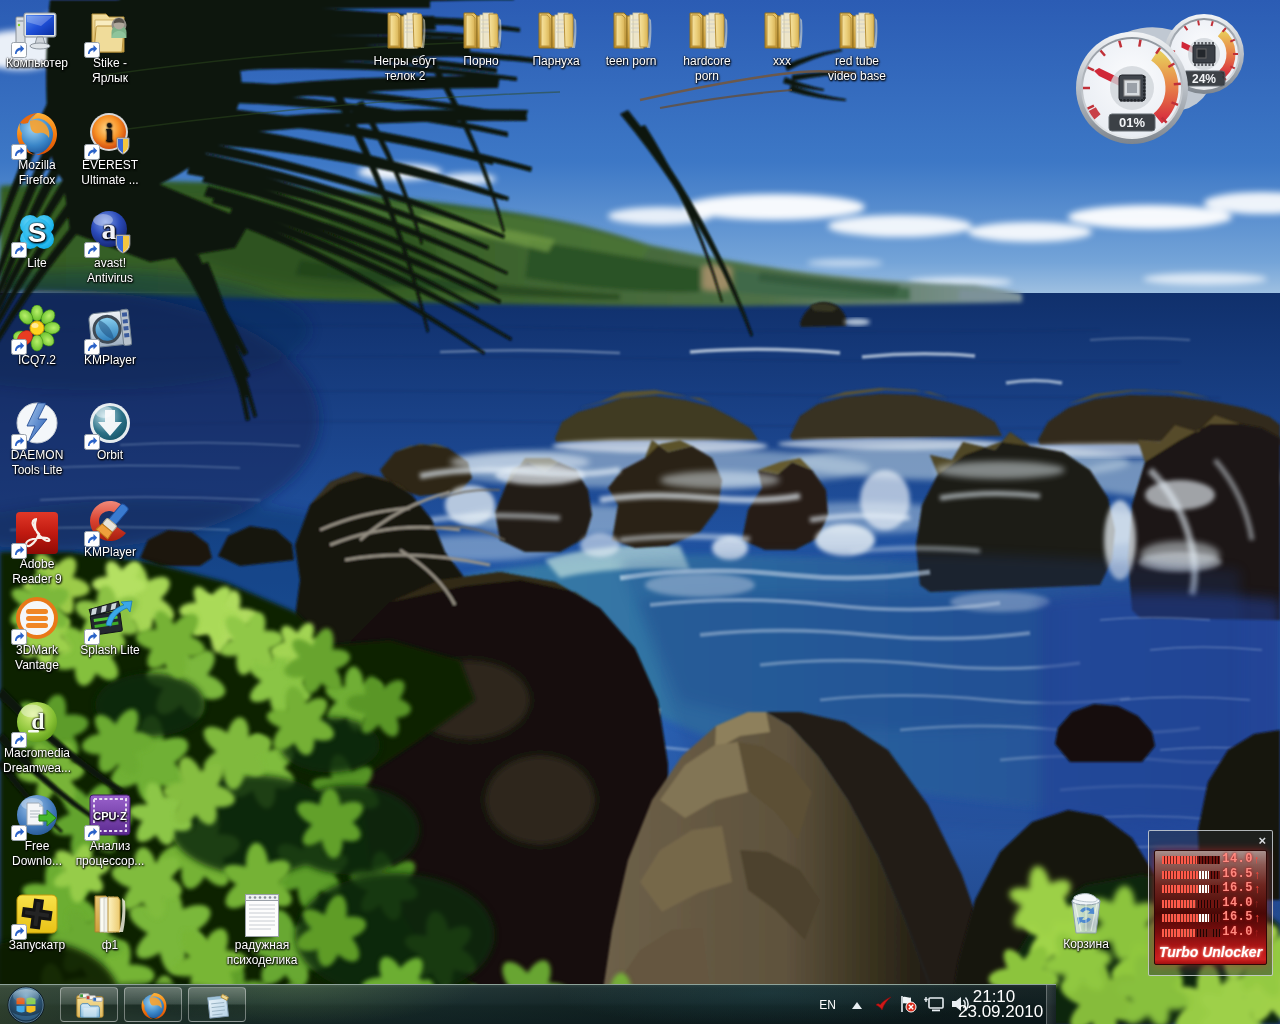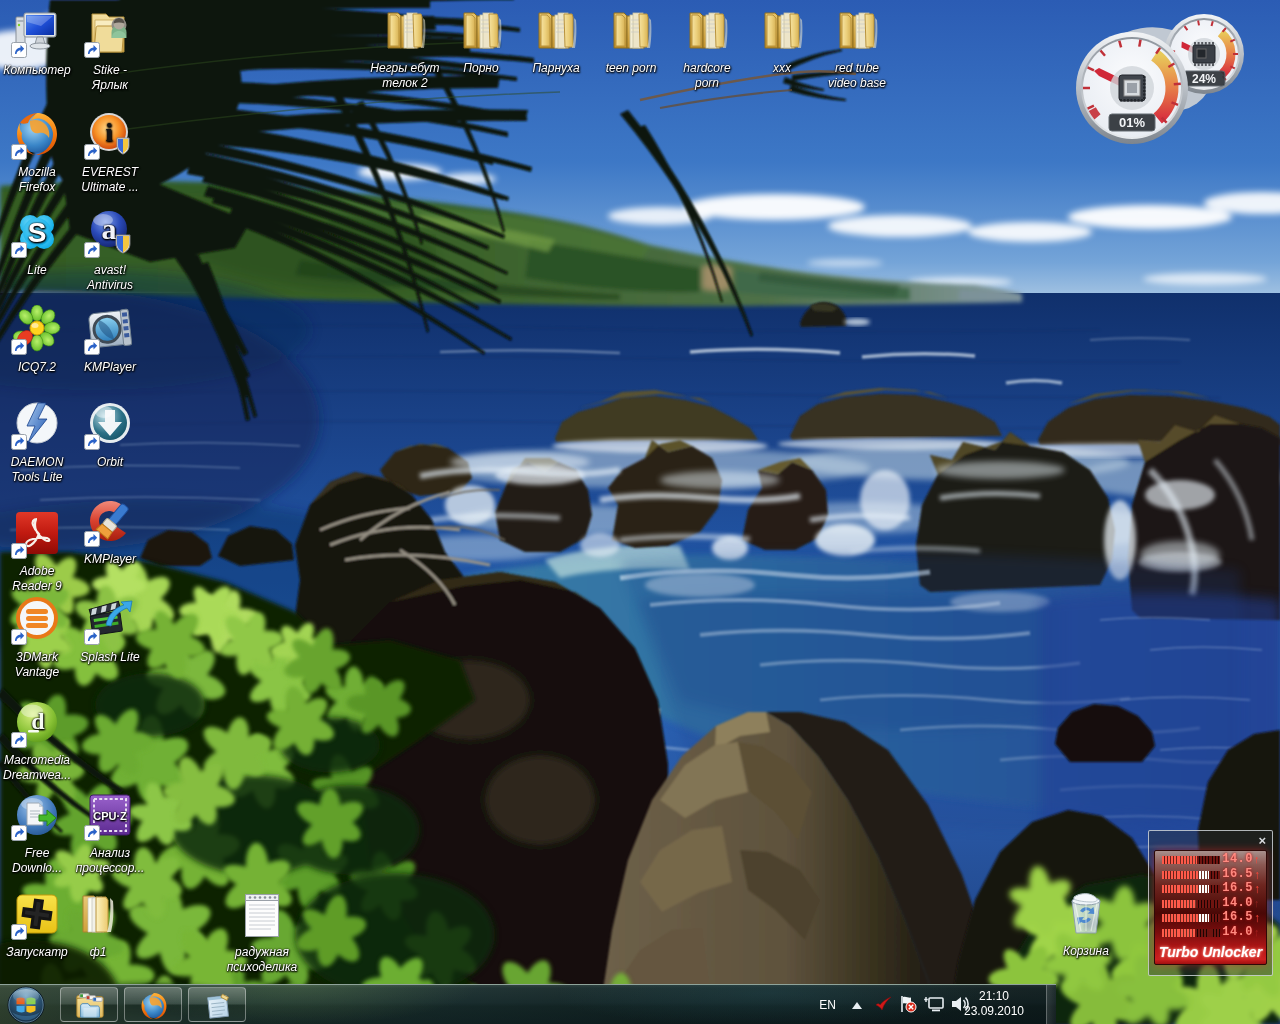--- a/index.html
+++ b/index.html
@@ -3,21 +3,21 @@
 <meta charset="utf-8">
 <style>
   html,body{margin:0;padding:0;width:1280px;height:1024px;overflow:hidden;background:#1a4690;}
   body{font-family:"Liberation Sans",sans-serif;position:relative;}
   #wall{position:absolute;left:0;top:0;width:1280px;height:1024px;}
   .di{position:absolute;width:76px;text-align:center;color:#fff;font-size:12px;line-height:15px;
       text-shadow:0 1px 2px #000,0 0 2px #000,1px 1px 2px #000;}
   .di .ic{position:relative;width:48px;height:48px;margin:0 auto;}
   .di .ic svg{position:absolute;left:0;top:0;}
   .di .ic svg.ov{position:absolute;top:auto;left:-2px;bottom:-2px;width:16px;height:16px;}
-  .lbl{margin-top:7px;font-style:italic;}
+  .lbl{margin-top:0;}
 </style>
 </head>
 <body>
 <svg id="wall" viewBox="0 0 1280 1024" xmlns="http://www.w3.org/2000/svg">
 <defs>
   <linearGradient id="sky" x1="0" y1="0" x2="0" y2="1">
     <stop offset="0" stop-color="#2b5cb4"></stop>
     <stop offset="0.52" stop-color="#3d78c6"></stop>
     <stop offset="0.84" stop-color="#74a4d8"></stop>
     <stop offset="1" stop-color="#b8d1e7"></stop>
@@ -1112,21 +1112,21 @@
 <rect x="8" y="8" width="32" height="32" fill="none" stroke="#e8ddf2" stroke-width="2" stroke-dasharray="3,2.2"></rect>
 <text x="24" y="29" font-family="Liberation Sans,sans-serif" font-size="11" font-weight="bold" fill="#ffffff" text-anchor="middle">CPU·Z</text>
       </svg>
       <svg class="ov" viewBox="0 0 16 16">
         <rect x="0.5" y="0.5" width="15" height="15" rx="2" fill="#fff" stroke="#9aa2ac"></rect>
         <path d="M4,12 C4,7.5 7,5.5 9.5,5.4 L9.5,3 L13.2,6.8 L9.5,10.6 L9.5,8.2 C7.6,8.3 5.8,9.2 5.5,12 Z" fill="#2a62c8"></path>
       </svg>
     </div>
     <div class="lbl">Анализ<br>процессор...</div>
   </div>
-<div class="di" style="left:60px;top:890px">
+<div class="di" style="left:72px;top:890px">
     <div class="ic">
       <svg width="48" height="48" viewBox="0 0 48 48">
         <defs>
           <linearGradient id="f1b" x1="0" y1="0" x2="0" y2="1">
             <stop offset="0" stop-color="#e8c877"></stop>
             <stop offset="1" stop-color="#cf9f3a"></stop>
           </linearGradient>
 <linearGradient id="f1f" x1="0" y1="0" x2="1" y2="0">
             <stop offset="0" stop-color="#fdf3c2"></stop>
             <stop offset="1" stop-color="#ecca6e"></stop>
@@ -1308,21 +1308,21 @@
     </svg>
     <svg style="position:absolute;right:112px;top:10px" width="20" height="18" viewBox="0 0 20 18">
       <rect x="5" y="3" width="14" height="10" rx="1" fill="none" stroke="#e8eef2" stroke-width="1.6"></rect>
       <rect x="8" y="14.5" width="8" height="1.8" fill="#e8eef2"></rect>
       <path d="M2,2 L2,7 M0.2,4.5 L3.8,4.5" stroke="#e8eef2" stroke-width="1.4"></path>
     </svg>
     <svg style="position:absolute;right:86px;top:10px" width="20" height="18" viewBox="0 0 20 18">
       <path d="M2,6 L6,6 L11,2 L11,16 L6,12 L2,12 Z" fill="#e8eef2"></path>
       <path d="M13.5,5 A6,6 0 0 1 13.5,13 M15.5,2.5 A9.5,9.5 0 0 1 15.5,15.5" stroke="#e8eef2" stroke-width="1.6" fill="none"></path>
     </svg>
-    <div style="position:absolute;right:26px;top:4px;width:72px;text-align:center;font-size:12px;line-height:15px;color:#fff;">21:10<br>23.09.2010</div>
+    <div style="position:absolute;right:26px;top:4px;width:72px;text-align:center;font-size:17px;line-height:15px;color:#fff;">21:10<br>23.09.2010</div>
     <div style="position:absolute;right:9px;top:0;width:1px;height:40px;background:rgba(255,255,255,0.35);"></div>
     <div style="position:absolute;right:0;top:0;width:9px;height:40px;background:linear-gradient(90deg,rgba(255,255,255,0.12),rgba(255,255,255,0.04));"></div>
   </div>
 </div>
 
 <svg style="position:absolute;left:1068px;top:8px" width="190" height="150" viewBox="0 0 190 150">
 <defs>
 <linearGradient id="met" x1="0" y1="0" x2="0" y2="1">
         <stop offset="0" stop-color="#f2f4f6"></stop>
         <stop offset="0.5" stop-color="#b9bfc6"></stop>

